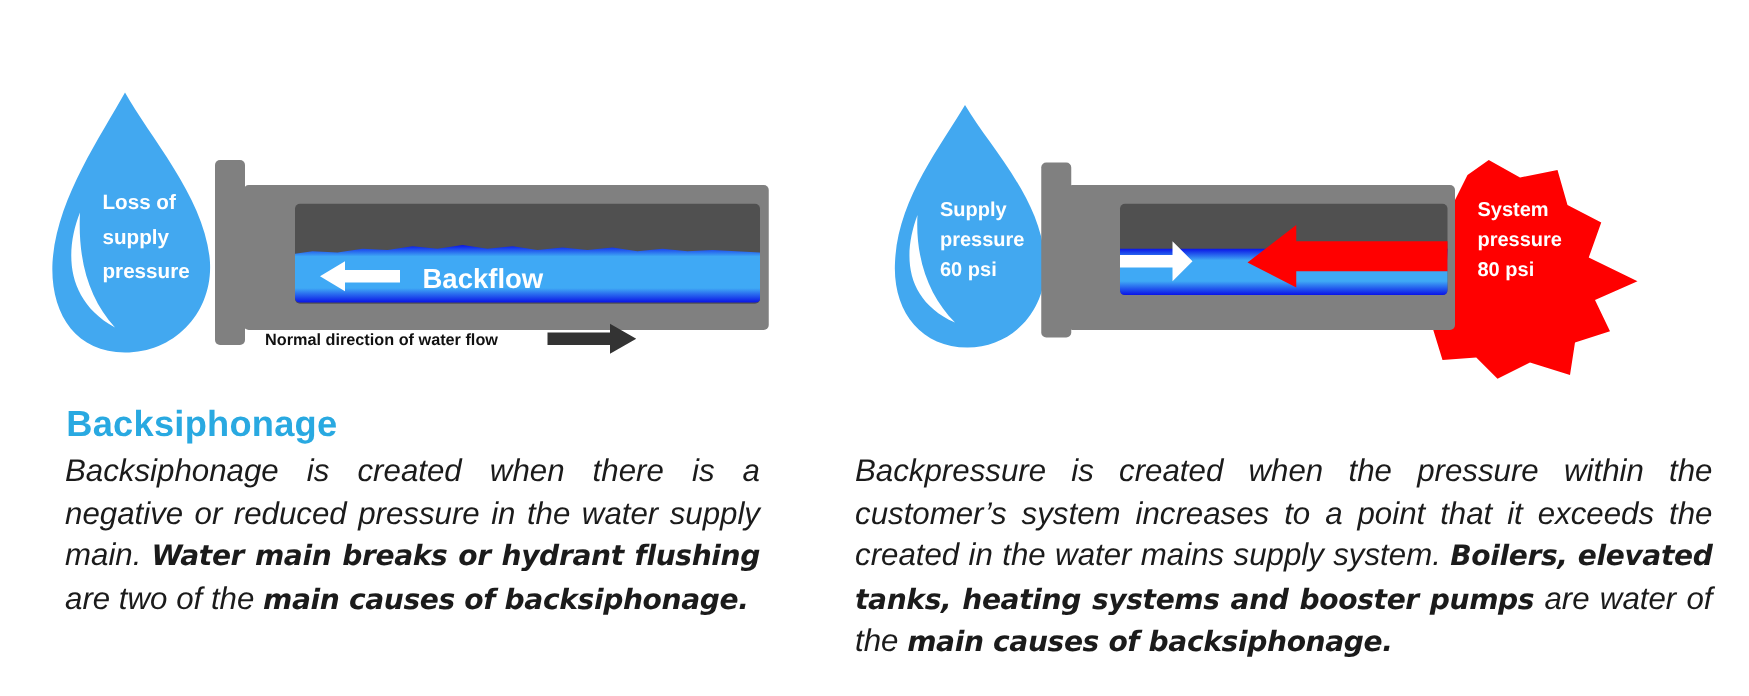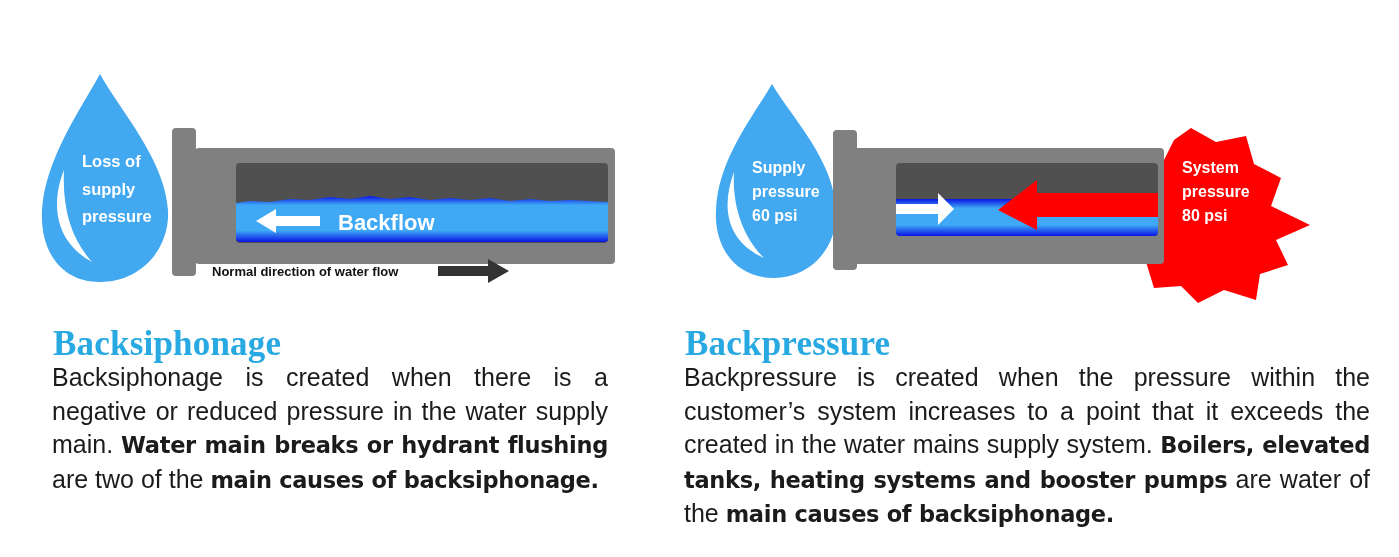--- a/index.html
+++ b/index.html
@@ -2,22 +2,22 @@
 <html><head>
 <meta charset="utf-8">
 <style>
   html, body { margin: 0; padding: 0; background: #ffffff; }
   body { width: 1399px; height: 557px; position: relative; overflow: hidden; font-family: "Liberation Sans", sans-serif; }
   .panel { position: absolute; top: 0; height: 557px; }
   #panel-left { left: 0; width: 700px; }
   #panel-right { left: 676px; width: 699px; }
   svg.diagram { position: absolute; left: 0; top: 0; }
   .diag-label { font-family: "Liberation Sans", sans-serif; font-weight: bold; fill: #ffffff; }
-  .heading { position: absolute; font-family: Liberation Serif, serif; font-weight: bold; font-size: 35px; color: #29a9e1; letter-spacing: 0.2px; margin: 0; line-height: 1; }
-  .body-text { position: absolute; font-family: "Liberation Sans", sans-serif; font-size: 25px; line-height: 33.5px; color: #1b1b1b; text-align: justify; margin: 0; }
+  .heading { position: absolute; font-family: Liberation Sans, sans-serif; font-weight: bold; font-size: 29px; color: #29a9e1; letter-spacing: 0.2px; margin: 0; line-height: 1; }
+  .body-text { position: absolute; font-family: "Liberation Sans", sans-serif; font-style: italic; font-size: 25px; line-height: 33.5px; color: #1b1b1b; text-align: justify; margin: 0; }
   .body-text b { font-weight: 900; font-family: "DejaVu Sans", sans-serif; font-size: 22.5px; letter-spacing: -0.3px; }
 </style>
 </head>
 <body>
 
 <div class="panel" id="panel-left">
   <svg class="diagram" width="700" height="310" viewBox="0 0 700 310">
     <defs>
       <linearGradient id="waterGradL" x1="0" y1="0" x2="0" y2="1">
         <stop offset="0" stop-color="#0a14e6"></stop>
@@ -93,17 +93,16 @@
       <tspan x="76" y="221">60 psi</tspan>
     </text>
 
     <text class="diag-label" font-size="16">
       <tspan x="506" y="173">System</tspan>
       <tspan x="506" y="197">pressure</tspan>
       <tspan x="506" y="221">80 psi</tspan>
     </text>
   </svg>
 
-  <h2 class="heading" style="left:9px; top:326px;">Backpressure</h2>
   <p class="body-text" style="left:8px; top:361px; width:686px;">
     <span>Backpressure is created when the pressure within the customer’s system increases to a point that it exceeds the created in the water mains supply system. </span><b>Boilers, elevated tanks, heating systems and booster pumps</b><span> are water of the </span><b>main causes of backsiphonage.</b>
   </p>
 </div>
 
 </body></html>

